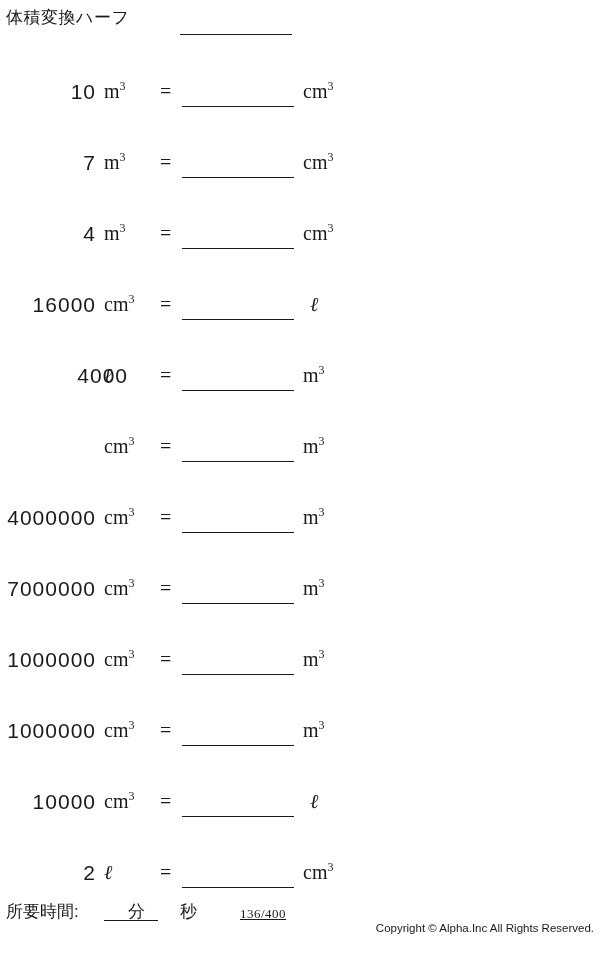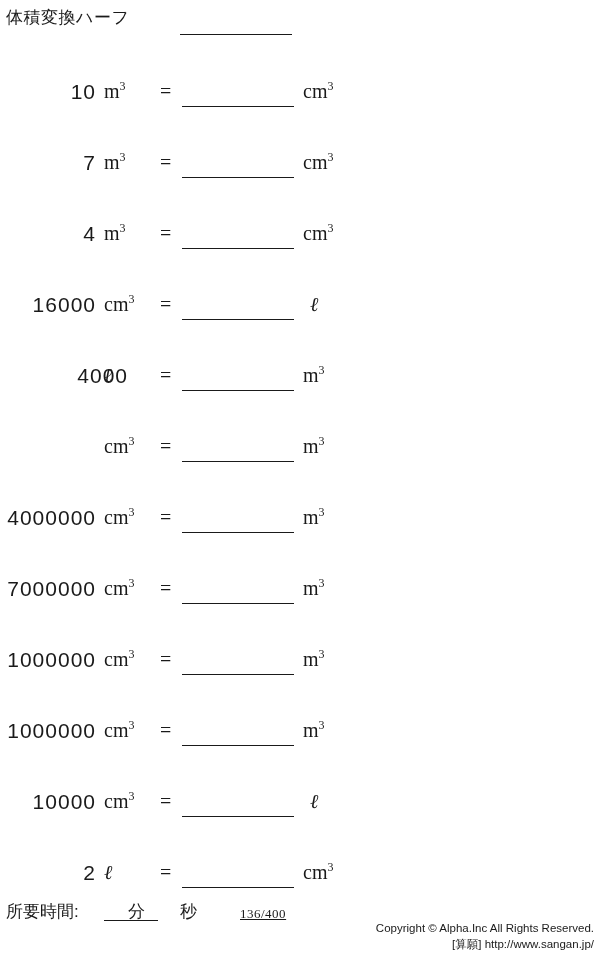--- a/index.html
+++ b/index.html
@@ -253,15 +253,14 @@
   </div>
 
 <div class="footer">
   <div class="time-label">所要時間:</div>
   <div class="time-blank"></div>
   <div class="time-min">分</div>
   <div class="time-sec">秒</div>
   <div class="page-number">136/400</div>
   <div class="copyright">
     <span>Copyright © Alpha.Inc All Rights Reserved.</span>
-    <span class="line2">[算願] http://www.sangan.jp/</span>
   </div>
 </div>
 
 </body></html>

